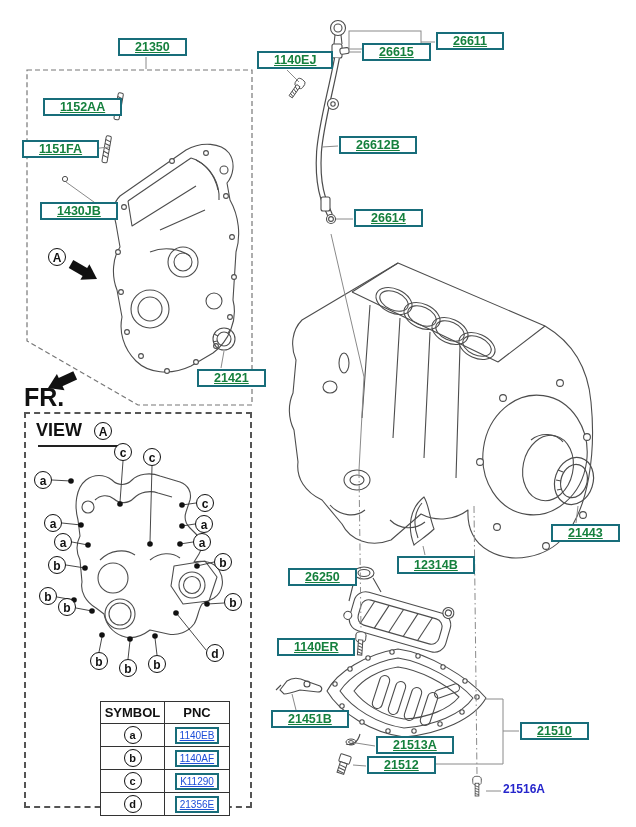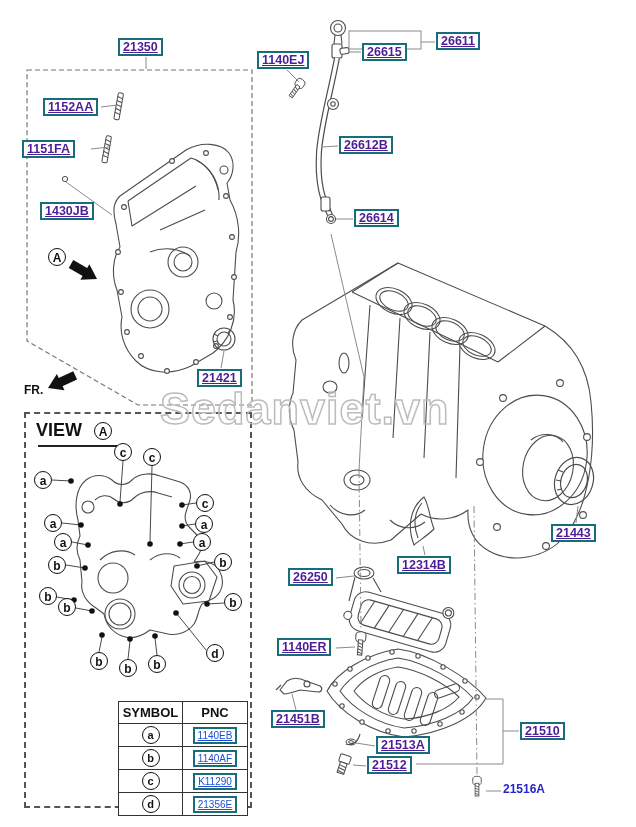--- a/index.html
+++ b/index.html
@@ -1,40 +1,40 @@
 <!DOCTYPE html>
 <html><head>
 <meta charset="utf-8">
 <style>
   html,body{margin:0;padding:0;background:#fff;}
   .stage{position:relative;width:636px;height:827px;background:#fff;overflow:hidden;
          font-family:"Liberation Sans",sans-serif;}
   .art{position:absolute;left:0;top:0;}
   
   .plabel{position:absolute;display:inline-block;border:2px solid #186d7a;background:#fff;
-          color:#4c1d95;font-weight:bold;font-size:12.5px;line-height:14px;padding:0 3px;
+          color:#15803d;font-weight:bold;font-size:12.5px;line-height:14px;padding:0 15px;
           text-decoration:underline;white-space:nowrap;z-index:6;cursor:pointer;}
   .plain-label{position:absolute;color:#2626cc;font-weight:bold;font-size:12px;z-index:6;
           white-space:nowrap;cursor:pointer;}
-  .fr{position:absolute;left:24px;top:383px;color:#111;font-weight:bold;font-size:12px;z-index:6;}
+  .fr{position:absolute;left:24px;top:383px;color:#111;font-weight:bold;font-size:25px;z-index:6;}
   .watermark{position:absolute;left:160px;top:383px;font-size:45px;font-weight:bold;
           letter-spacing:1px;color:transparent;-webkit-text-stroke:1.5px #bcbcbc;z-index:5;
           pointer-events:none;}
   
   .viewbox{position:absolute;left:24px;top:412px;width:224px;height:392px;
           border:2px dashed #555;z-index:2;}
   .viewtitle{position:absolute;left:36px;top:420px;z-index:6;display:flex;align-items:center;
           gap:12px;color:#111;font-weight:bold;font-size:18px;}
   .view-underline{position:absolute;left:38px;top:445px;width:80px;height:2px;background:#222;z-index:6;}
   .ccircle{position:absolute;width:18px;height:18px;border:1.8px solid #111;border-radius:50%;
           background:#fff;color:#111;font-weight:bold;font-size:12px;line-height:18px;
           text-align:center;z-index:7;box-sizing:border-box;}
   .ccircle.small-inline{position:static;display:inline-block;}
   
-  .symtable{position:absolute;left:118px;top:701px;z-index:7;border-collapse:collapse;}
+  .symtable{position:absolute;left:100px;top:701px;z-index:7;border-collapse:collapse;}
   .symtable th,.symtable td{border:1.5px solid #333;text-align:center;background:#fff;
           font-size:13px;color:#111;padding:0;}
   .symtable th{font-weight:bold;height:21px;}
   .symtable td{height:22px;}
   .symtable .col-sym{width:63px;}
   .symtable .col-pnc{width:64px;}
   .pnc-box{display:inline-block;border:2px solid #186d7a;color:#1d4ed8;font-weight:normal;
           font-size:10px;line-height:13px;padding:0 3px;text-decoration:underline;cursor:pointer;}
   .tcirc{display:inline-block;width:16px;height:16px;border:1.5px solid #111;border-radius:50%;
           font-size:11px;font-weight:bold;line-height:16px;text-align:center;vertical-align:middle;}
@@ -378,21 +378,20 @@
           <circle cx="197" cy="566" r="2.8"></circle>
       <circle cx="207" cy="604" r="2.8"></circle>
           <circle cx="102" cy="635" r="2.8"></circle>
       <circle cx="130" cy="639" r="2.8"></circle>
           <circle cx="155" cy="636" r="2.8"></circle>
       <circle cx="176" cy="613" r="2.8"></circle>
     </g>
   </g>
 </svg>
 
-<div class="watermark">Sedanviet.vn</div>
 
 <div class="plabel" style="left:118px;top:38px">21350</div>
 <div class="plabel" style="left:43px;top:98px">1152AA</div>
 <div class="plabel" style="left:22px;top:140px">1151FA</div>
 <div class="plabel" style="left:40px;top:202px">1430JB</div>
 <div class="plabel" style="left:197px;top:369px">21421</div>
 <div class="plabel" style="left:257px;top:51px">1140EJ</div>
 <div class="plabel" style="left:362px;top:43px">26615</div>
 <div class="plabel" style="left:436px;top:32px">26611</div>
 <div class="plabel" style="left:339px;top:136px">26612B</div>

